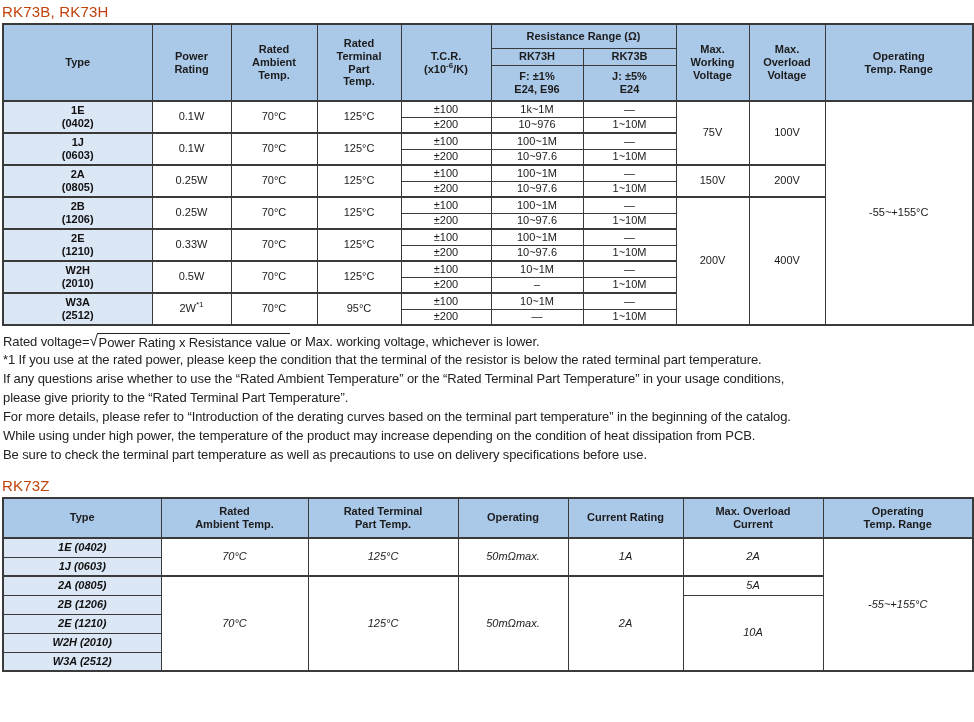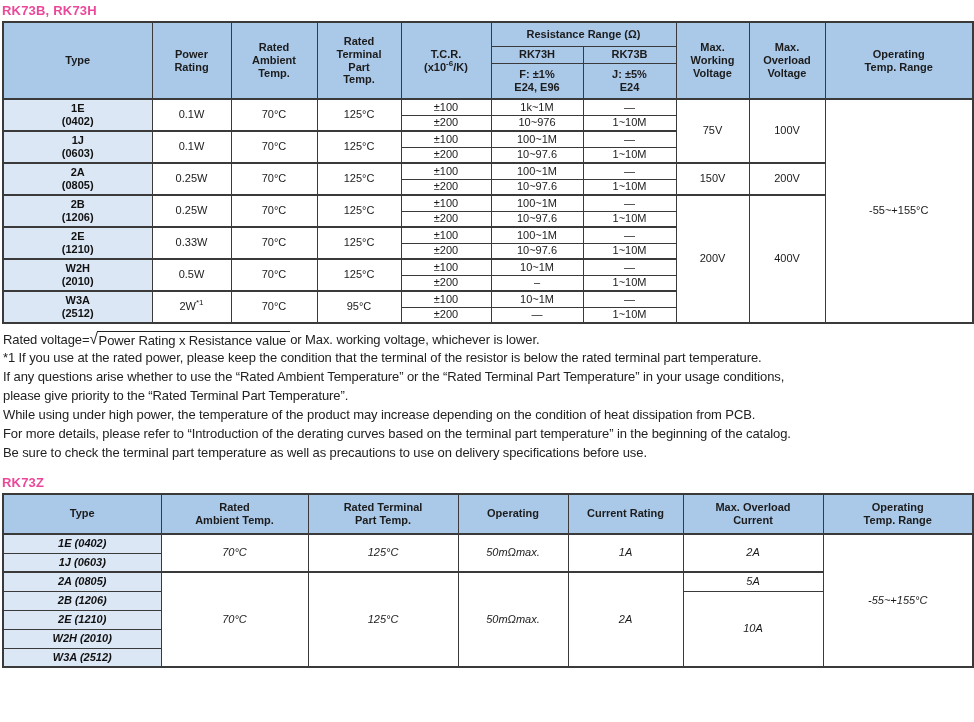--- a/index.html
+++ b/index.html
@@ -4,21 +4,21 @@
 <style>
   html,body{margin:0;padding:0;background:#fff;}
   body{
     width:974px;height:722px;overflow:hidden;
     font-family:"Liberation Sans","DejaVu Sans",sans-serif;
     color:var(--text,#1a1a1a);
   }
   .page{padding:2px 2px 0 2px;}
 
   .sec-title{
-    font-size:13px;font-weight:bold;color:#ec4899;
+    font-size:15px;font-weight:normal;color:#c2410c;
     margin:1px 0 3px 0;letter-spacing:0.2px;
   }
   .sec-title.second{margin-top:13px;}
 
   table.spec{
     border-collapse:collapse;table-layout:fixed;width:970px;
     border:2px solid var(--border,#3a3a3a);
   }
   .spec th,.spec td{
     border:1px solid var(--border,#3a3a3a);
@@ -270,22 +270,22 @@
         <td>1~10M</td>
       </tr>
     </tbody>
   </table>
 
   <div class="notes">
     <div class="note-line"><span>Rated voltage=</span><span class="sqrt">√</span><span class="radicand">Power Rating x Resistance value</span><span>or Max. working voltage, whichever is lower.</span></div>
     <div class="note-line">*1 If you use at the rated power, please keep the condition that the terminal of the resistor is below the rated terminal part temperature.</div>
     <div class="note-line">If any questions arise whether to use the “Rated Ambient Temperature” or the “Rated Terminal Part Temperature” in your usage conditions,</div>
     <div class="note-line">please give priority to the “Rated Terminal Part Temperature”.</div>
+    <div class="note-line">For more details, please refer to “Introduction of the derating curves based on the terminal part temperature” in the beginning of the catalog.</div>
     <div class="note-line">While using under high power, the temperature of the product may increase depending on the condition of heat dissipation from PCB.</div>
-    <div class="note-line">For more details, please refer to “Introduction of the derating curves based on the terminal part temperature” in the beginning of the catalog.</div>
     <div class="note-line">Be sure to check the terminal part temperature as well as precautions to use on delivery specifications before use.</div>
   </div>
 
   <div class="sec-title second">RK73Z</div>
 
   <table class="spec t2">
     <colgroup>
       <col style="width:158px">
         <col style="width:147px">
         <col style="width:150px">

